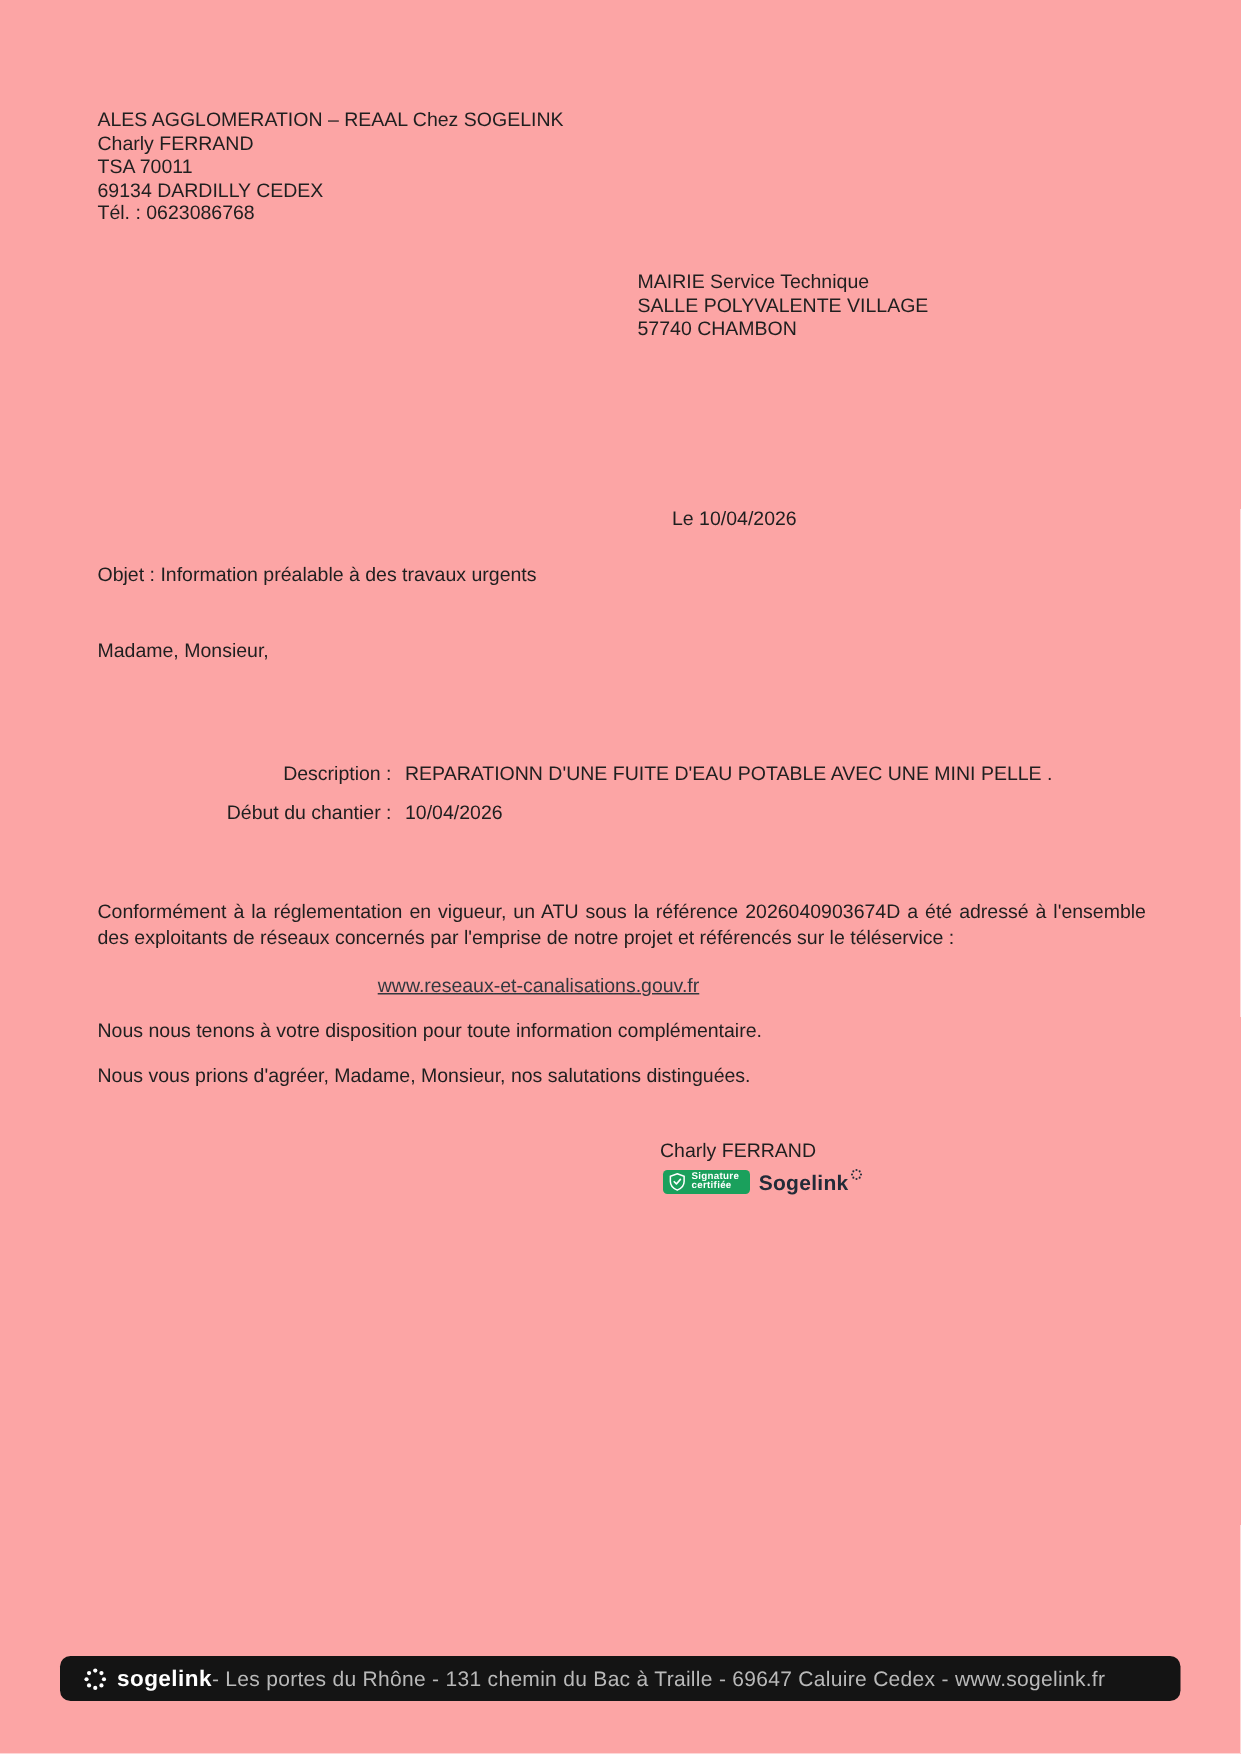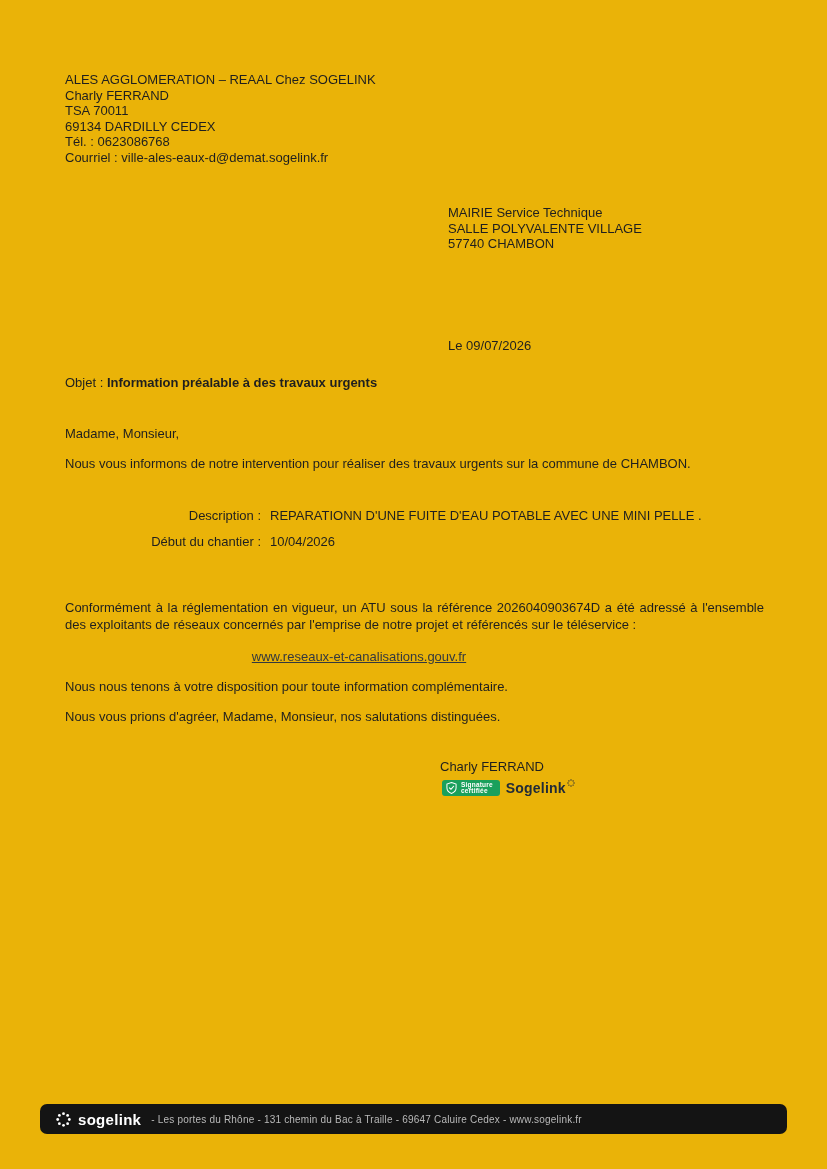--- a/index.html
+++ b/index.html
@@ -1,34 +1,34 @@
 <!DOCTYPE html>
 <html><head>
 <meta charset="utf-8">
 <style>
   html, body { margin: 0; padding: 0; background: #ffffff; }
   .page {
     position: relative;
     width: 827px;
     height: 1169px;
-    background: #eab308;
+    background: #fca5a5;
     font-family: "Liberation Sans", sans-serif;
     color: #1f1f1f;
     font-size: 13px;
     overflow: hidden;
   }
   .abs { position: absolute; }
   .addr-line { line-height: 15.5px; white-space: nowrap; }
 
   .sender    { left: 65px;  top: 72px; }
-  .recipient { left: 425px; top: 205px; margin-left: 23px; }
+  .recipient { left: 425px; top: 180px; }
   .date-line { left: 448px; top: 338px; white-space: nowrap; }
 
   .subject   { left: 65px;  top: 375px; white-space: nowrap; }
-  .subject strong { font-weight: bold; }
+  .subject strong { font-weight: normal; }
 
   .salutation { left: 65px; top: 426px; }
   .para { margin: 0; }
   .para1 { left: 65px; top: 456px; width: 700px; }
   .para2 { left: 65px; top: 486px; width: 700px; }
 
   .details { left: 65px; top: 508px; }
   .detail-row { display: flex; align-items: baseline; height: 25.5px; }
   .detail-label {
     width: 196px;
@@ -92,56 +92,54 @@
   .footer-logo { display: inline-flex; margin-right: 7px; }
   .footer-brand {
     color: #ffffff;
     font-weight: bold;
     font-size: 15px;
     letter-spacing: 0.3px;
     white-space: nowrap;
   }
   .footer-text {
     color: #b9b9b9;
-    font-size: 10px;
-    margin-left: 10px;
+    font-size: 14px;
+    margin-left: 0;
     white-space: nowrap;
     letter-spacing: 0.2px;
   }
 </style>
 </head>
 <body>
 
 <div class="page">
 
   <div class="abs sender">
     <div class="addr-line">ALES AGGLOMERATION – REAAL Chez SOGELINK</div>
     <div class="addr-line">Charly FERRAND</div>
     <div class="addr-line">TSA 70011</div>
     <div class="addr-line">69134 DARDILLY CEDEX</div>
     <div class="addr-line">Tél. : 0623086768</div>
-    <div class="addr-line">Courriel : ville-ales-eaux-d@demat.sogelink.fr</div>
   </div>
 
   <div class="abs recipient">
     <div class="addr-line">MAIRIE Service Technique</div>
     <div class="addr-line">SALLE POLYVALENTE VILLAGE</div>
     <div class="addr-line">57740 CHAMBON</div>
   </div>
 
-  <div class="abs date-line">Le 09/07/2026</div>
+  <div class="abs date-line">Le 10/04/2026</div>
 
   <div class="abs subject">
     <span>Objet :</span>
     <strong>Information préalable à des travaux urgents</strong>
   </div>
 
   <div class="abs salutation">Madame, Monsieur,</div>
 
-  <p class="abs para para1">Nous vous informons de notre intervention pour réaliser des travaux urgents sur la commune de CHAMBON.</p>
 
 
   <div class="abs details">
     <div class="detail-row">
       <span class="detail-label">Description :</span>
       <span class="detail-value">REPARATIONN D'UNE FUITE D'EAU POTABLE AVEC UNE MINI PELLE .</span>
     </div>
     <div class="detail-row">
       <span class="detail-label">Début du chantier :</span>
       <span class="detail-value">10/04/2026</span>

